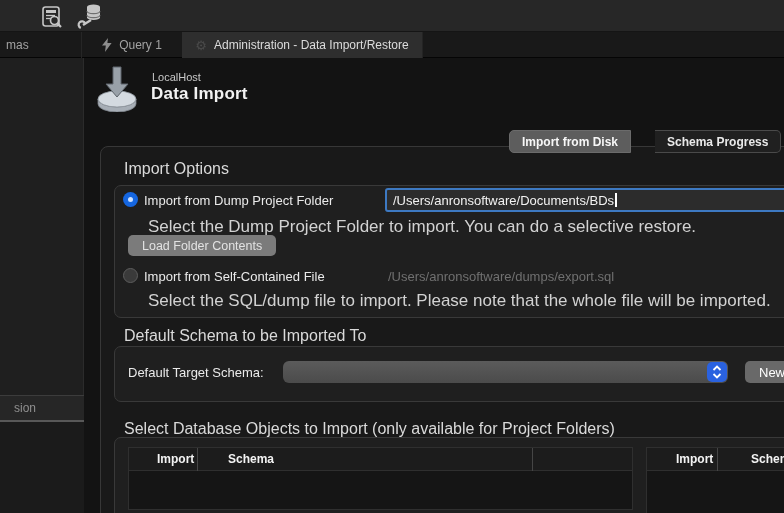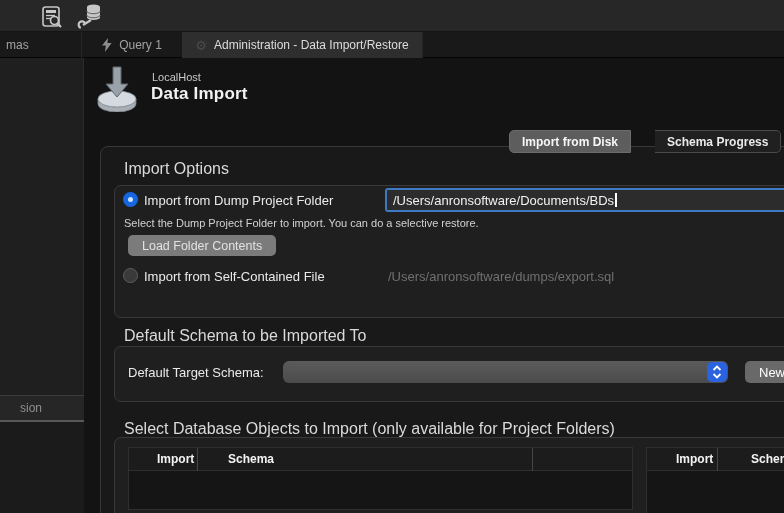--- a/index.html
+++ b/index.html
@@ -15,21 +15,21 @@
   .tabbar { position:absolute; left:0; top:32px; width:784px; height:26px; background:#191919; border-bottom:1px solid #050505; }
   .tab { position:absolute; top:0; height:26px; display:flex; align-items:center; gap:7px; font-size:12px; color:#a2a2a2; }
   .tab-partial { left:0; width:82px; padding-left:6px; border-right:1px solid #262626; }
   .tab-query { left:82px; width:100px; justify-content:center; }
   .tab-admin { left:182px; width:241px; justify-content:center; background:#2e2e2e; color:#dcdcdc; border-right:1px solid #242424; }
   .gear-faint { color:#4a4a4a; font-size:13px; line-height:1; }
 
   
   .sidebar { position:absolute; left:0; top:58px; width:84px; height:455px; background:#1f1f1f; border-right:1px solid #2b2b2b; }
   .sb-divider1 { position:absolute; left:0; top:337px; width:84px; height:1px; background:#3c3c3c; }
-  .sb-row { position:absolute; left:0; top:338px; width:84px; height:24px; background:#262626; color:#8f8f8f; font-size:12px; line-height:24px; padding-left:20px; cursor:pointer; }
+  .sb-row { position:absolute; left:0; top:338px; width:84px; height:24px; background:#262626; color:#8f8f8f; font-size:12px; line-height:24px; padding-left:14px; cursor:pointer; }
   .sb-divider2 { position:absolute; left:0; top:362px; width:84px; height:2px; background:#585858; }
   .sb-bottom { position:absolute; left:0; top:364px; width:84px; bottom:0; background:#1b1b1b; }
 
   
   .content { position:absolute; left:84px; top:58px; right:0; bottom:0; background:#131313; }
 
   .host-label { position:absolute; left:152px; top:71px; font-size:11px; color:#c8c8c8; }
   .page-title { position:absolute; left:151px; top:84px; font-size:17px; font-weight:bold; color:#f2f2f2; letter-spacing:.2px; }
   .header-icon { position:absolute; left:94px; top:64px; }
 
@@ -42,21 +42,21 @@
 
   .section-label { position:absolute; font-size:16px; color:#dadada; z-index:3; }
   .group-box { position:absolute; left:114px; right:-12px; background:#1f1f1f; border:1px solid #393939; border-radius:7px; z-index:2; }
 
   .radio { position:absolute; width:15px; height:15px; border-radius:50%; cursor:pointer; }
   .radio-on { background:#1566e0; }
   .radio-on::after { content:""; position:absolute; left:5px; top:5px; width:5px; height:5px; border-radius:50%; background:#cfe3ff; }
   .radio-off { background:#3a3a3a; border:1px solid #5d5d5d; }
 
   .opt-label { position:absolute; font-size:13px; color:#eaeaea; }
-  .help-text { position:absolute; font-size:11px; color:#d2d2d2; }
+  .help-text { position:absolute; font-size:17px; color:#d2d2d2;margin-left:24px; }
 
   .path-field { position:absolute; left:385px; top:188px; right:-6px; height:24px; background:#2c2c2c; border:2px solid #3d79c2; border-radius:3px; display:flex; align-items:center; padding-left:6px; cursor:text; z-index:3; }
   .path-field span { font-size:13px; color:#f2f2f2; white-space:nowrap; }
   .caret { display:inline-block; width:1.5px; height:14px; background:#ffffff; margin-left:1px; }
 
   .ghost-path { position:absolute; left:388px; top:269px; font-size:13px; color:#707070; white-space:nowrap; }
 
   .btn { display:flex; align-items:center; justify-content:center; border-radius:5px; cursor:pointer; white-space:nowrap; }
   .btn-load { position:absolute; left:128px; top:235px; height:21px; padding:0 14px; background:#7b7b7b; color:#e2e2e2; font-size:12.5px; }
   .btn-new { position:absolute; left:745px; top:361px; width:62px; height:22px; background:#696969; color:#ffffff; font-size:13px; justify-content:flex-start; padding-left:14px; }
@@ -150,20 +150,21 @@
     <span>/Users/anronsoftware/Documents/BDs</span>
       <span class="caret"></span>
   </div>
   <div class="help-text" style="left:124px; top:217px; z-index:3;">Select the Dump Project Folder to import. You can do a selective restore.</div>
 
   <div class="btn btn-load" style="z-index:3;">Load Folder Contents</div>
 
   <div class="radio radio-off" style="left:123px; top:268px; z-index:3;"></div>
   <div class="opt-label" style="left:144px; top:269px; z-index:3;">Import from Self-Contained File</div>
   <div class="ghost-path" style="z-index:3;">/Users/anronsoftware/dumps/export.sql</div>
+  <div class="help-text" style="left:124px; top:291px; z-index:3;">Select the SQL/dump file to import. Please note that the whole file will be imported.</div>
 
   <div class="section-label" style="left:124px; top:327px;">Default Schema to be Imported To</div>
   <div class="group-box" style="top:346px; height:56px;"></div>
   <div class="opt-label" style="left:128px; top:365px; z-index:3;">Default Target Schema:</div>
   <div class="dropdown" style="z-index:3;">
     <span class="dd-value"></span>
     <span class="dd-stepper">
       <svg width="12" height="14" viewBox="0 0 12 14">
         <path d="M2.5 5 L6 1.5 L9.5 5" stroke="#ffffff" stroke-width="1.8" fill="none"></path>
         <path d="M2.5 9 L6 12.5 L9.5 9" stroke="#ffffff" stroke-width="1.8" fill="none"></path>

